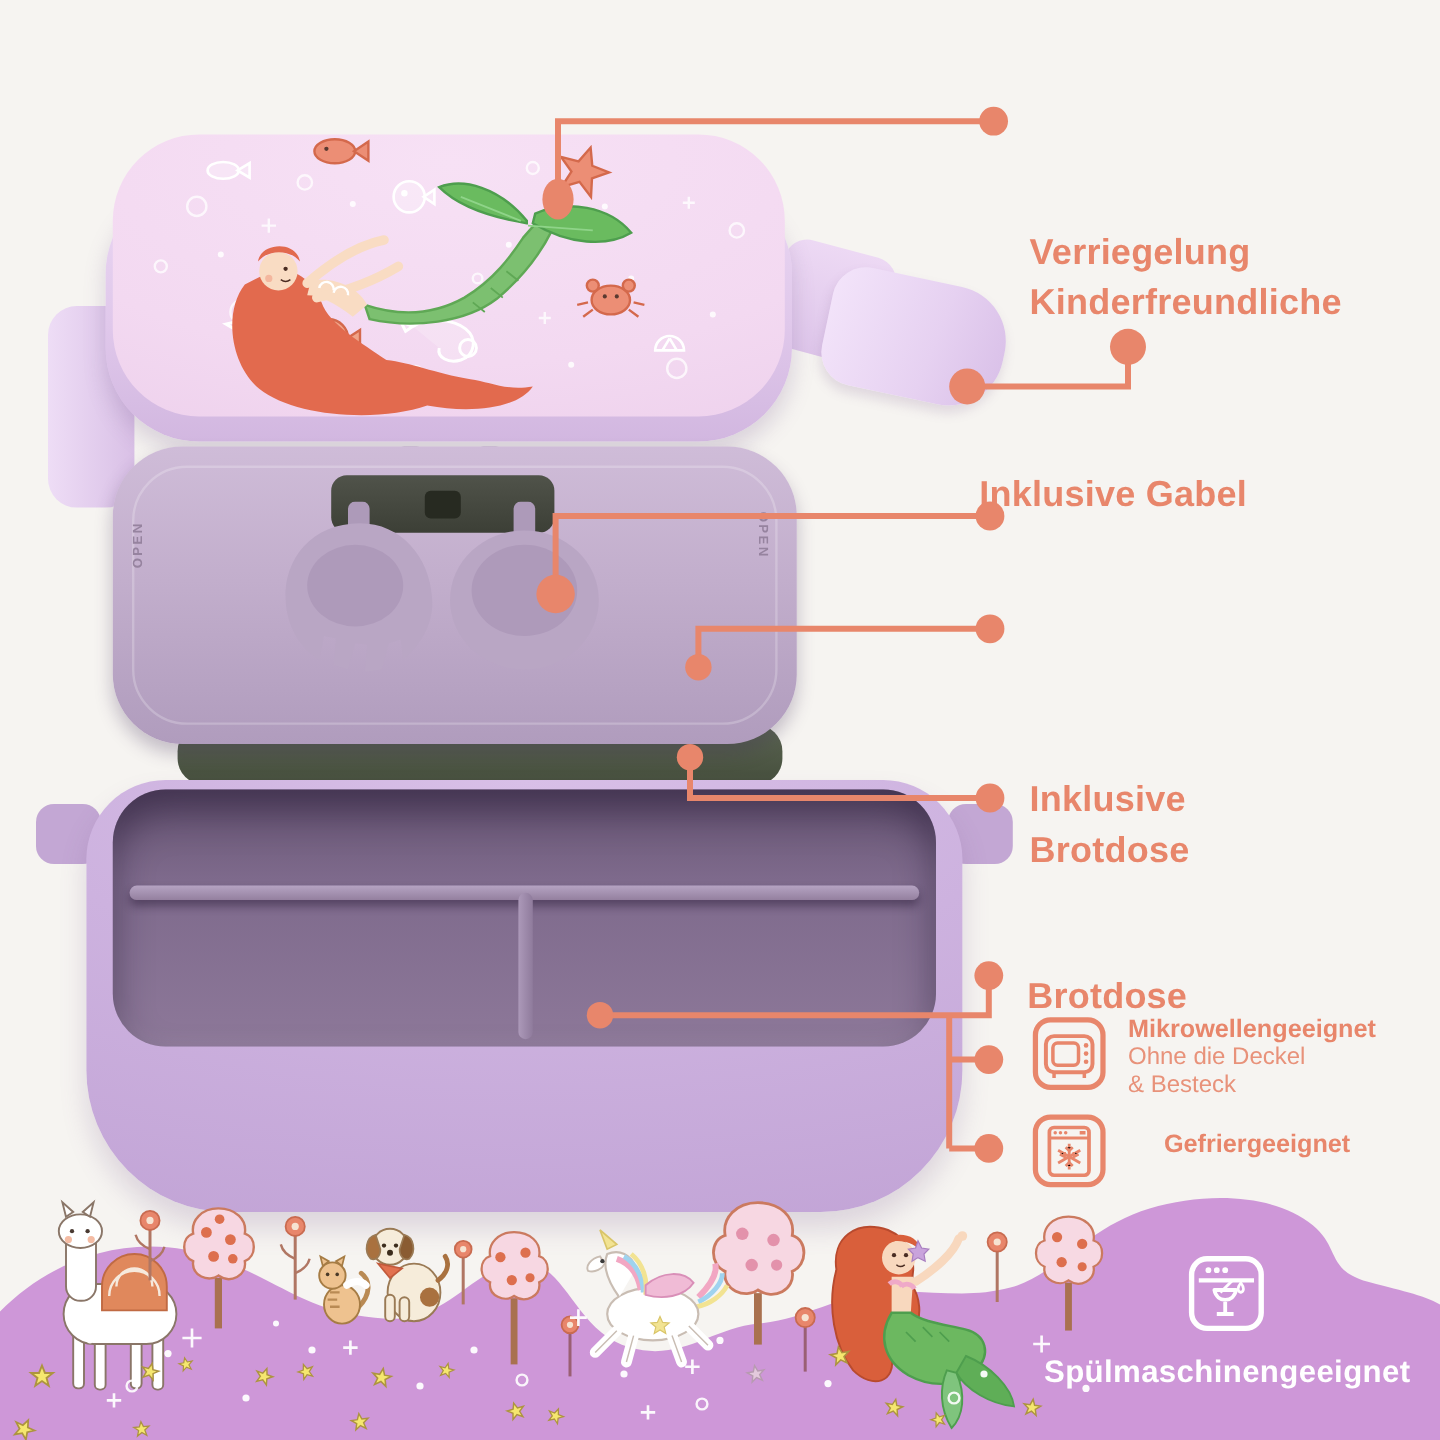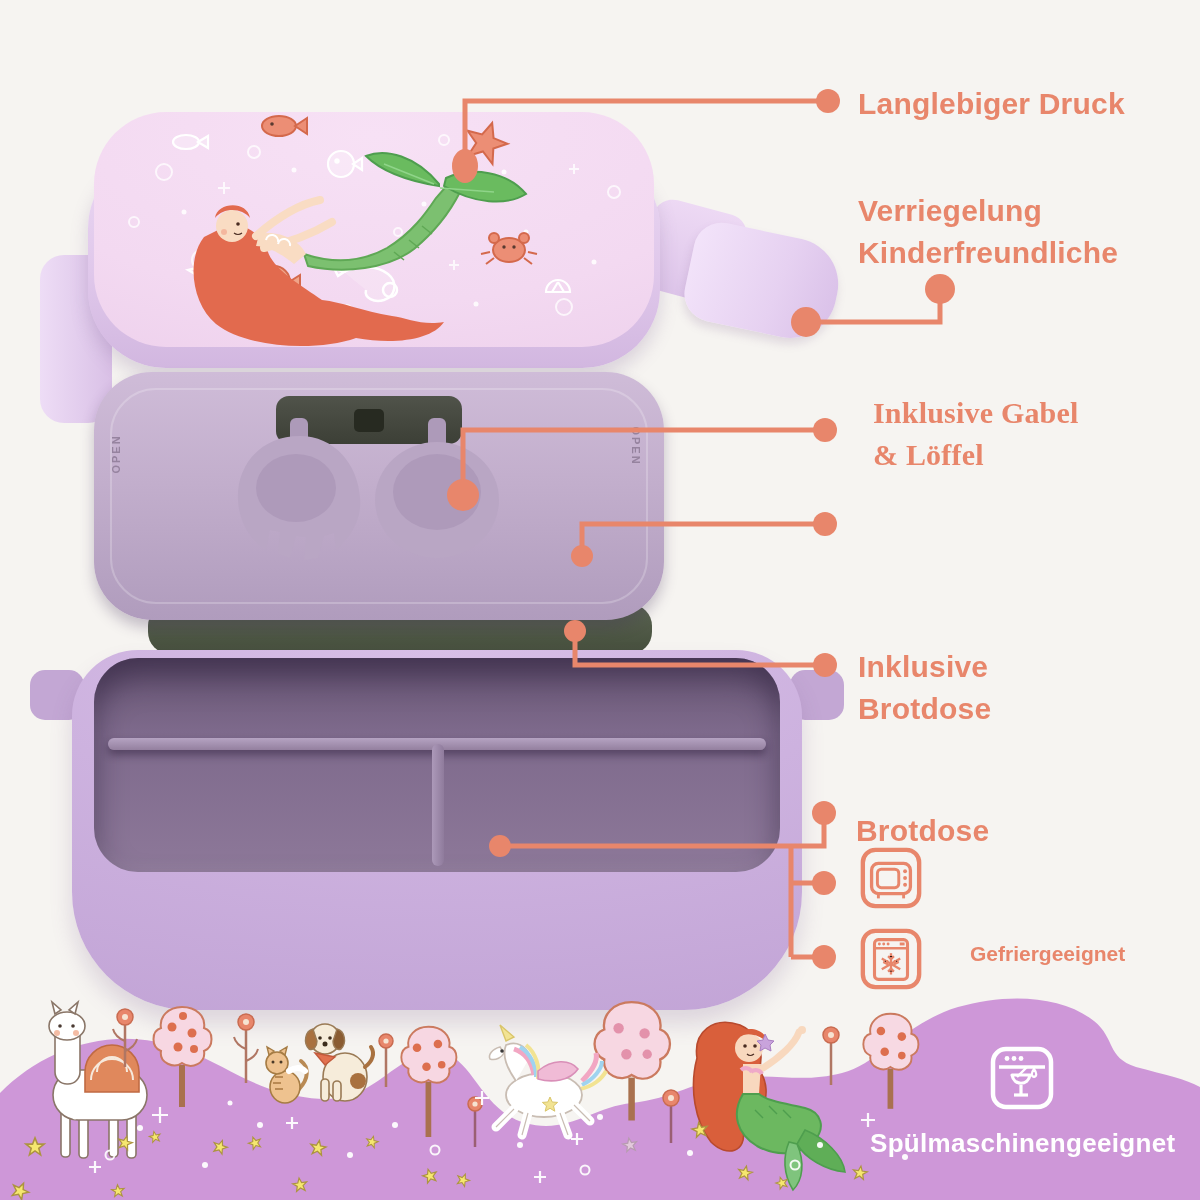--- a/index.html
+++ b/index.html
@@ -451,49 +451,50 @@
         <circle cx="582" cy="556" r="11"></circle>
       <circle cx="825" cy="665" r="12"></circle>
         <circle cx="575" cy="631" r="11"></circle>
       <circle cx="824" cy="813" r="12"></circle>
         <circle cx="500" cy="846" r="11"></circle>
       <circle cx="824" cy="883" r="12"></circle>
         <circle cx="824" cy="957" r="12"></circle>
     </g>
   </svg>
 
-  <div class="abs callout" style="left:858px;top:83px;">
-    <span>Langlebiger Druck</span>
-  </div>
   <div class="abs callout" style="left:858px;top:190px;">
     <div>Verriegelung</div>
     <div>Kinderfreundliche</div>
   </div>
-  <div class="abs callout" style="left:873px;top:392px;font-family:Liberation Serif, serif;">
+  <div class="abs callout" style="left:816px;top:392px;">
     <div>Inklusive Gabel</div>
-    <div>&amp; Löffel</div>
   </div>
   <div class="abs callout" style="left:858px;top:646px;">
     <div>Inklusive</div>
     <div>Brotdose</div>
   </div>
   <div class="abs callout" style="left:856px;top:794px;margin-top:16px;">
     <span>Brotdose</span>
   </div>
 
   <svg class="abs feat-icon" style="left:858px;top:845px;" width="66" height="66" viewBox="0 0 68 68">
     <rect x="5" y="5" width="58" height="58" rx="13" fill="none" stroke="#E8866B" stroke-width="4.5"></rect>
     <rect x="14" y="19" width="40" height="31" rx="7" fill="none" stroke="#E8866B" stroke-width="3.4"></rect>
     <rect x="20" y="25" width="22" height="19" rx="4" fill="none" stroke="#E8866B" stroke-width="3"></rect>
     <circle cx="48.5" cy="27" r="2" fill="#E8866B"></circle>
       <circle cx="48.5" cy="34" r="2" fill="#E8866B"></circle>
       <circle cx="48.5" cy="41" r="2" fill="#E8866B"></circle>
     <line x1="21" y1="50" x2="21" y2="55" stroke="#E8866B" stroke-width="3"></line>
     <line x1="47" y1="50" x2="47" y2="55" stroke="#E8866B" stroke-width="3"></line>
   </svg>
+  <div class="abs" style="left:940px;top:846px;z-index:20;">
+    <div class="feat-title">Mikrowellengeeignet</div>
+    <div class="feat-sub">Ohne die Deckel</div>
+    <div class="feat-sub">&amp; Besteck</div>
+  </div>
 
   <svg class="abs feat-icon" style="left:858px;top:926px;" width="66" height="66" viewBox="0 0 68 68">
     <rect x="5" y="5" width="58" height="58" rx="13" fill="none" stroke="#E8866B" stroke-width="4.5"></rect>
     <rect x="17" y="14" width="34" height="41" rx="4" fill="none" stroke="#E8866B" stroke-width="3.2"></rect>
     <line x1="17" y1="23" x2="51" y2="23" stroke="#E8866B" stroke-width="2.6"></line>
     <circle cx="22" cy="18.5" r="1.5" fill="#E8866B"></circle>
       <circle cx="26.5" cy="18.5" r="1.5" fill="#E8866B"></circle>
       <circle cx="31" cy="18.5" r="1.5" fill="#E8866B"></circle>
     <rect x="43" y="17" width="5" height="3" fill="#E8866B"></rect>
     <g stroke="#E8866B" stroke-width="2.4">

